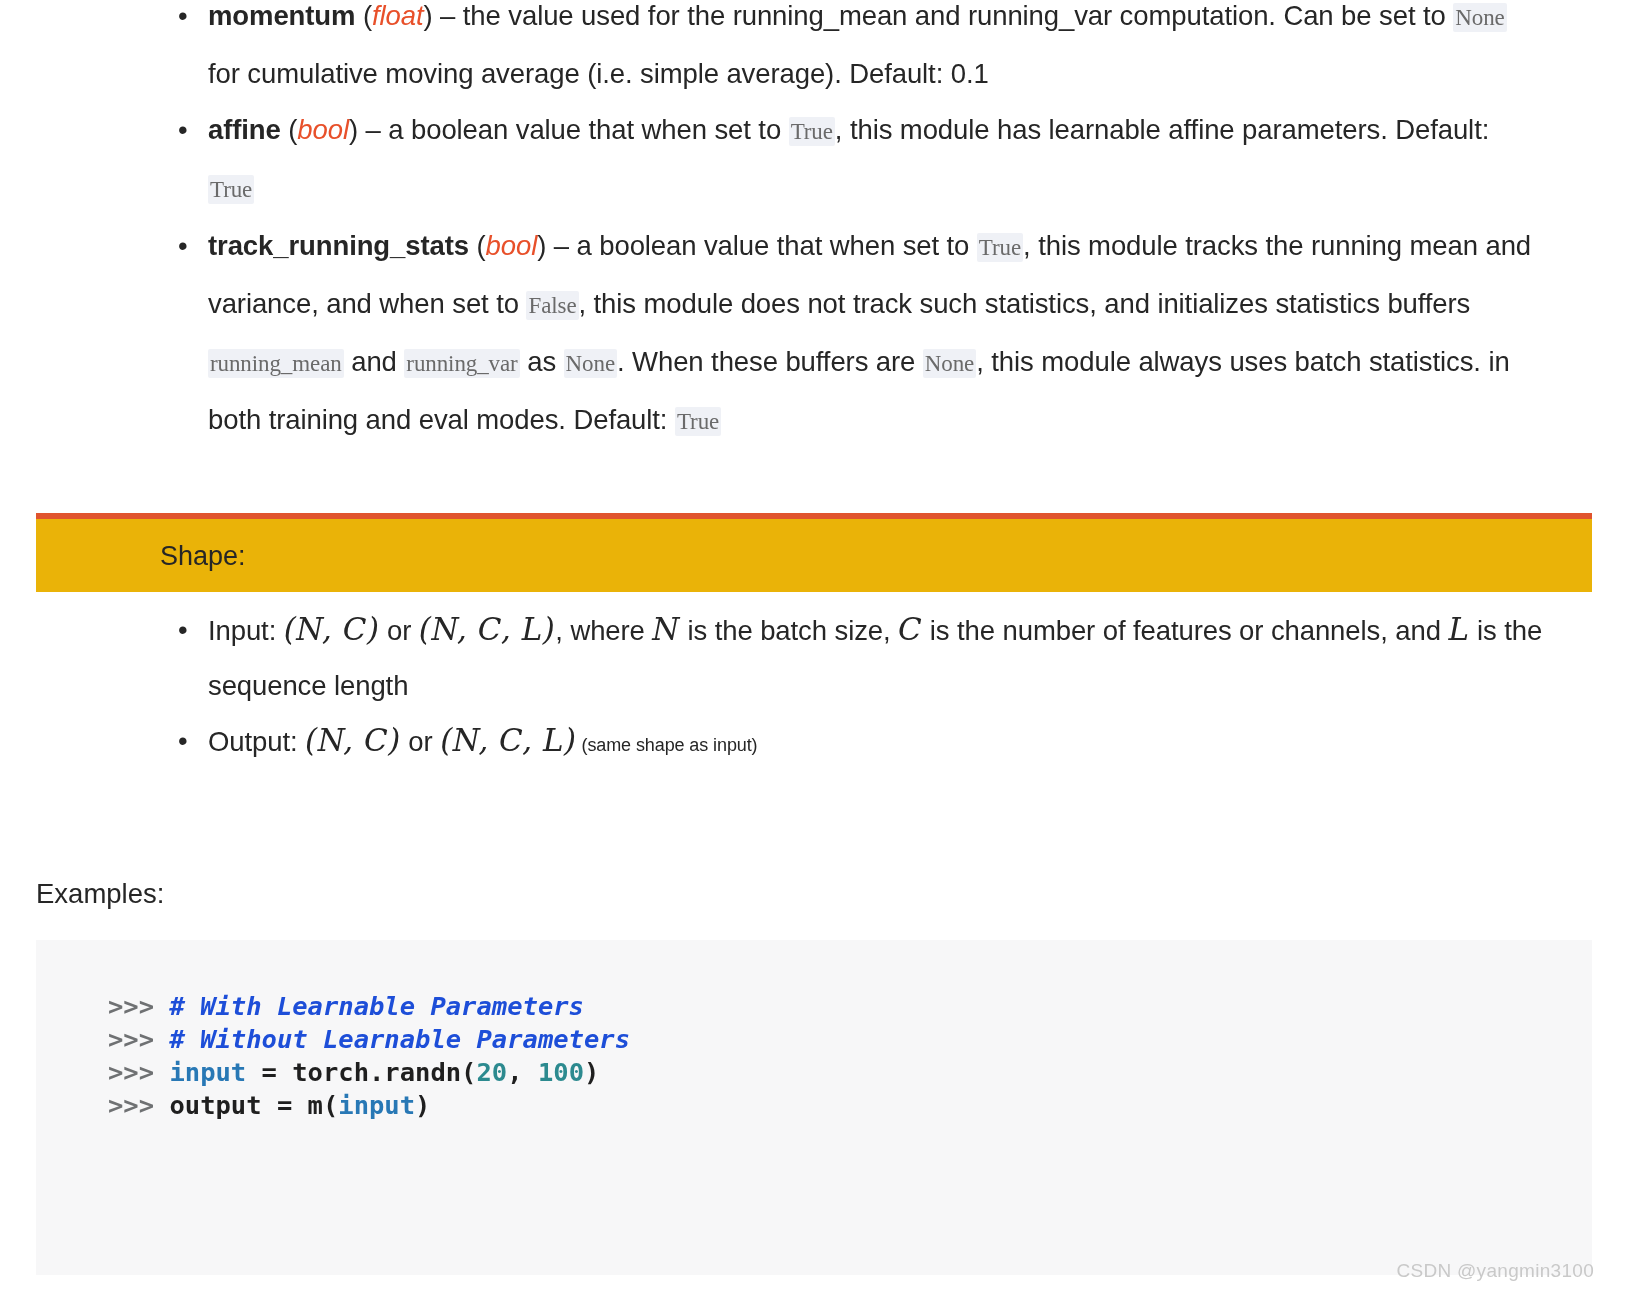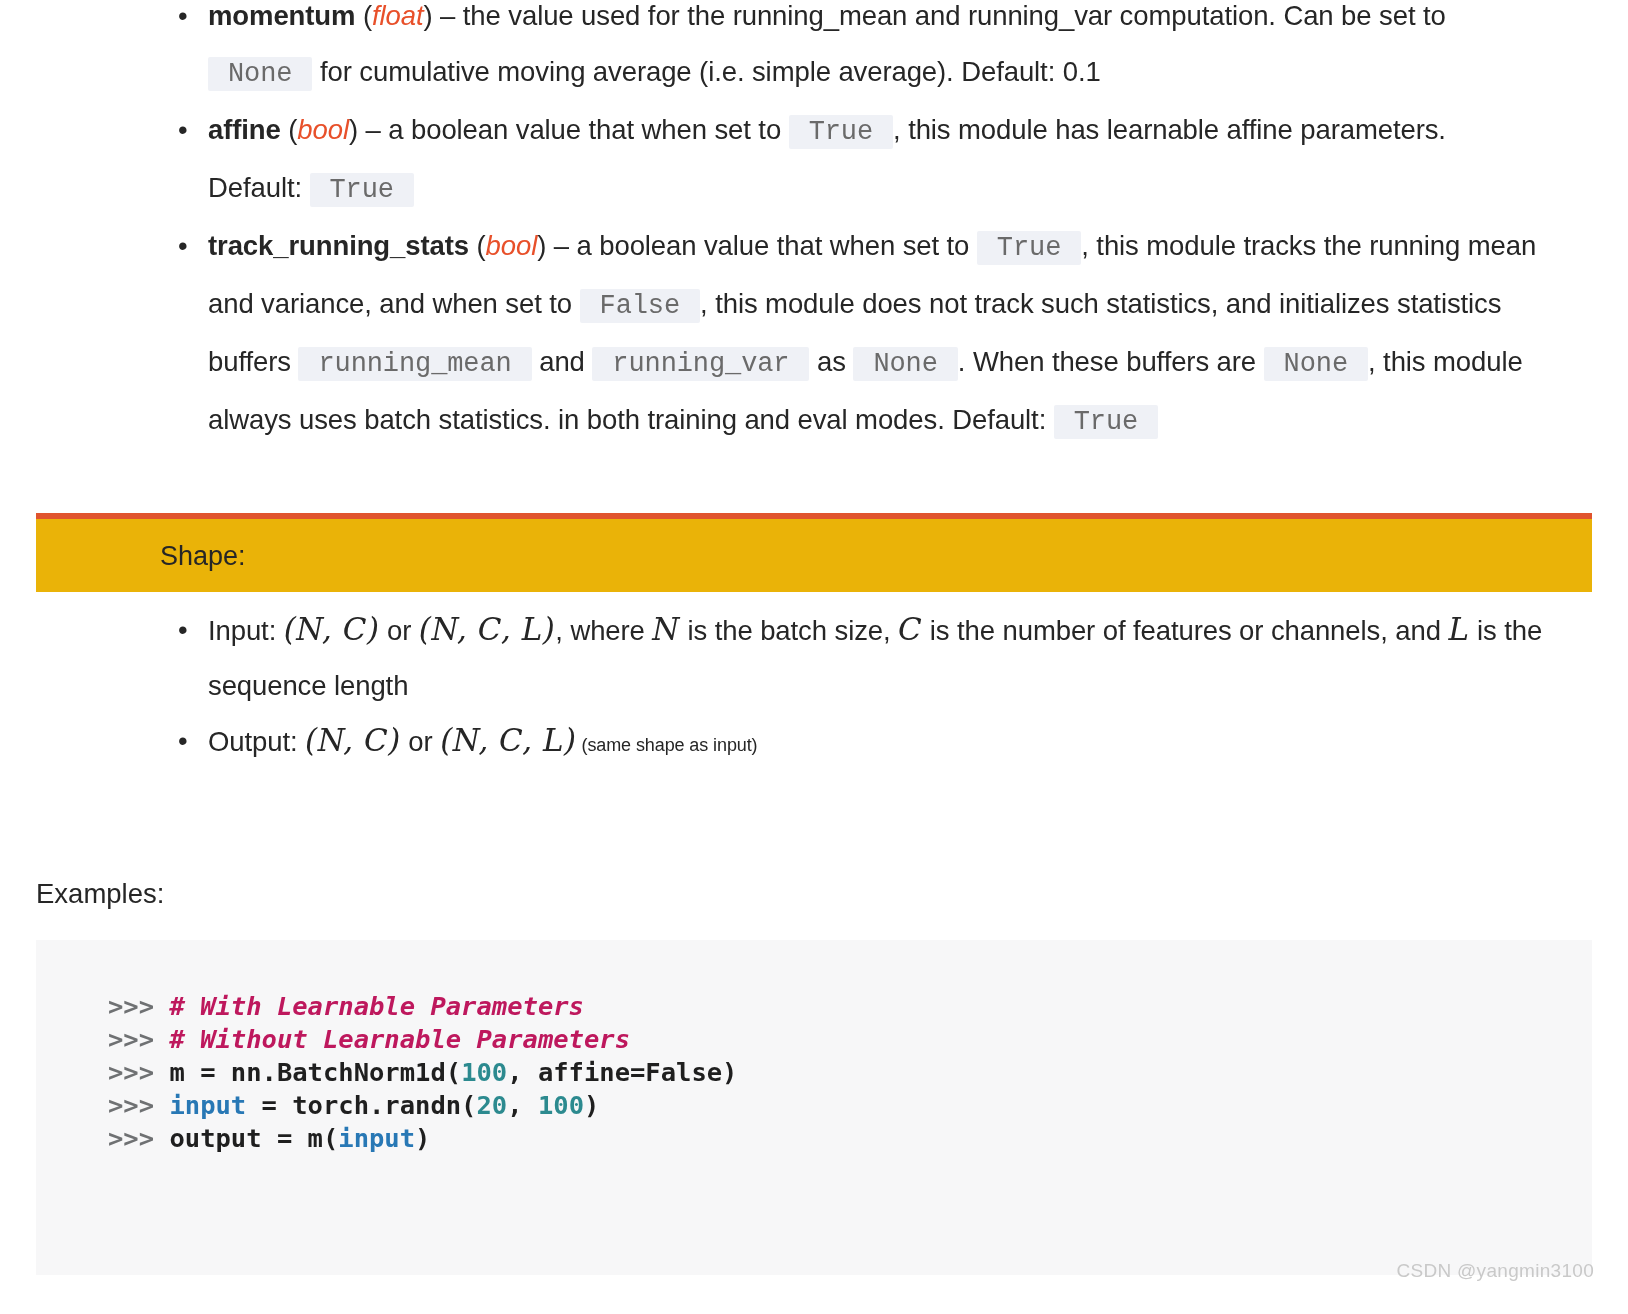--- a/index.html
+++ b/index.html
@@ -50,25 +50,25 @@
     line-height: 56px;
   }
   .param-name {
     font-weight: bold;
   }
   .param-type {
     color: #e8502a;
     font-style: italic;
   }
   code.inline {
-    font-family: Liberation Mono, monospace;
-    font-size: 27px;
+    font-family: Liberation Serif, serif;
+    font-size: 23px;
     background: #eff1f6;
     color: #6a6a6a;
-    padding: 2px 20px;
+    padding: 2px 2px;
     border-radius: 2px;
     white-space: nowrap;
   }
 
   
   .shape-block {
     position: absolute;
     left: 36px;
     top: 513px;
     width: 1556px;
@@ -136,21 +136,21 @@
   }
   .code-line {
     font-family: "DejaVu Sans Mono", monospace;
     font-size: 25.5px;
     line-height: 33px;
     font-weight: bold;
     color: #1f1f1f;
     white-space: pre;
   }
   .tok-prompt { color: #6f7173; }
-  .tok-comment { color: #be185d; font-style: italic; margin-top: 44px; }
+  .tok-comment { color: #1d4ed8; font-style: italic; margin-top: 44px; }
   .tok-number { color: #2c8a8f; }
   .tok-builtin { color: #2878b5; }
 
   
   .watermark {
     position: absolute;
     right: 34px;
     bottom: 32px;
     font-size: 19px;
     color: #c9c9c9;
@@ -194,21 +194,20 @@
       </ul>
     </div>
   </div>
 
   <div class="examples-label">Examples:</div>
 
   <div class="code-block">
     <div id="code-lines">
         <div class="code-line"><span class="tok-prompt">&gt;&gt;&gt; </span><span class="tok-comment"># With Learnable Parameters</span></div>
         <div class="code-line"><span class="tok-prompt">&gt;&gt;&gt; </span><span class="tok-comment"># Without Learnable Parameters</span></div>
-        <div class="code-line"><span class="tok-prompt">&gt;&gt;&gt; </span><span>m = nn.BatchNorm1d(</span><span class="tok-number">100</span><span>, affine=False)</span></div>
         <div class="code-line"><span class="tok-prompt">&gt;&gt;&gt; </span><span class="tok-builtin">input</span><span> = torch.randn(</span><span class="tok-number">20</span><span>, </span><span class="tok-number">100</span><span>)</span></div>
         <div class="code-line"><span class="tok-prompt">&gt;&gt;&gt; </span><span>output = m(</span><span class="tok-builtin">input</span><span>)</span></div>
       </div>
   </div>
 
   <div class="watermark">CSDN @yangmin3100</div>
 
 </div>
 
 </body></html>

